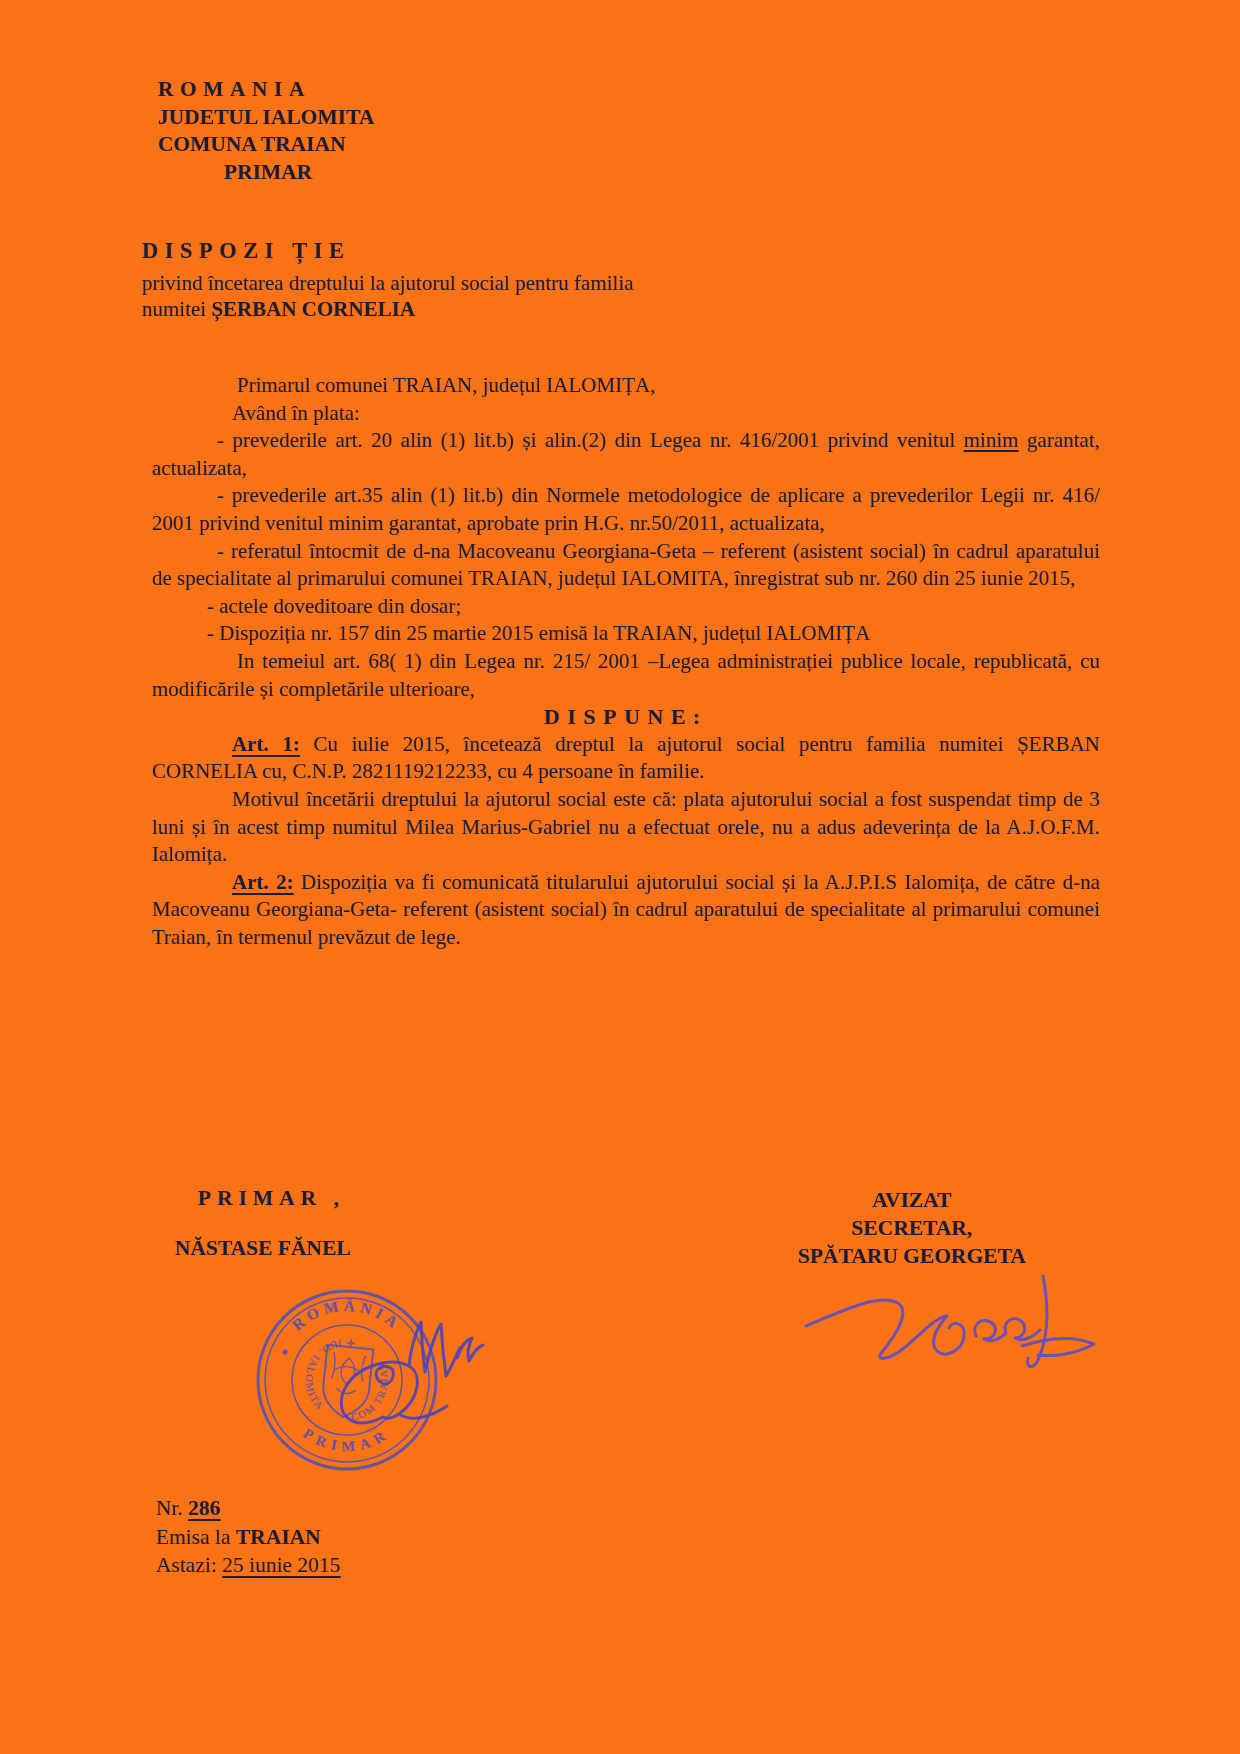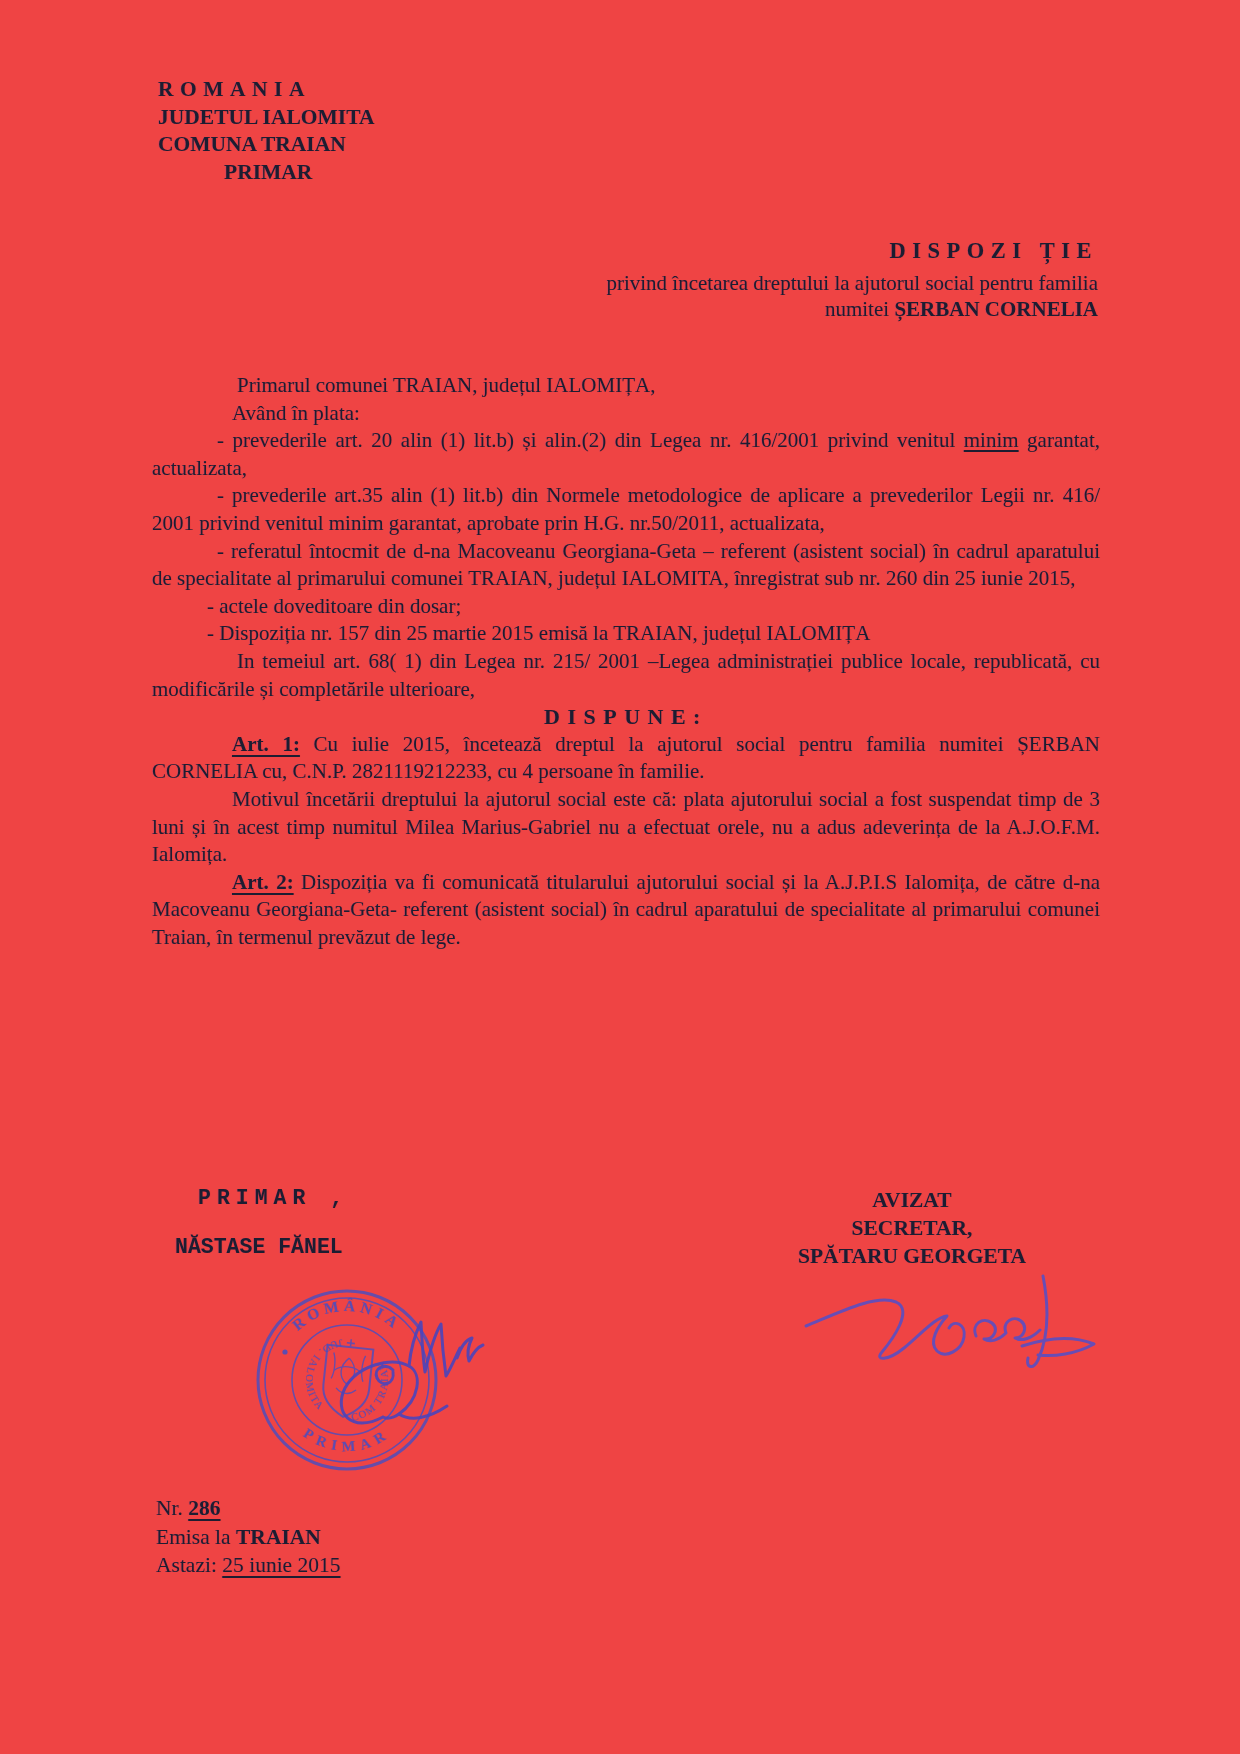--- a/index.html
+++ b/index.html
@@ -1,34 +1,34 @@
 <!DOCTYPE html>
 <html><head>
 <meta charset="utf-8">
 <style>
   html,body{margin:0;padding:0;background:#fbfbf8;}
   .page{
-    position:relative;width:1240px;height:1754px;background:#ef4444;
+    position:relative;width:1240px;height:1754px;background:#f97316;
     color:#1d1d31;font-family:"Liberation Serif",serif;overflow:hidden;
   }
   .scan{ text-shadow:0.7px 0 rgba(205,45,45,.16), -0.7px 0 rgba(40,80,215,.18); }
   .hdr{position:absolute;left:158px;top:76px;font-weight:700;font-size:21.5px;line-height:27.5px;}
   .hdr .country{letter-spacing:6.5px;}
   .hdr .office{margin-left:66px;}
-  .titleblk{position:absolute;left:142px;width:956px;top:238px;text-align:right;font-size:21px;line-height:26px;}
+  .titleblk{position:absolute;left:142px;width:956px;top:238px;text-align:left;font-size:21px;line-height:26px;}
   .title-main{font-size:22.5px;font-weight:700;letter-spacing:6.5px;margin-bottom:6px;}
   .subject-name{font-weight:700;}
   .bodyblk{position:absolute;left:152px;width:948px;top:372px;font-size:21px;line-height:27.6px;}
   .bodyblk p{margin:0;}
   .just{text-align:justify;}
   .i85{text-indent:85px;} .i80{text-indent:80px;} .i65{text-indent:65px;} .i55{text-indent:55px;}
   .u-word{text-decoration:underline;text-decoration-thickness:1.5px;text-underline-offset:3px;margin-top:16px;}
   .dispune{text-align:center;font-weight:700;font-size:22px;letter-spacing:7.5px;margin-top:100px;margin-bottom:35px;}
   .artlbl{font-weight:700;text-decoration:underline;text-decoration-thickness:2px;text-underline-offset:4px;}
-  .sig-left{position:absolute;left:175px;top:1186px;font-weight:700;font-size:21.5px;font-family:Liberation Mono, monospace;}
+  .sig-left{position:absolute;left:175px;top:1186px;font-weight:700;font-size:21.5px;}
   .sig-left .role{display:block;letter-spacing:6px;margin-left:23px;}
   .sig-left .name{display:block;margin-top:25px;}
   .sig-right{position:absolute;left:762px;width:300px;top:1186px;text-align:center;font-weight:700;font-size:21.5px;line-height:28px;}
   .footerblk{position:absolute;left:156px;top:1494px;font-size:21.5px;line-height:28.5px;}
   .b{font-weight:700;}
   .ul{text-decoration:underline;text-decoration-thickness:2px;text-underline-offset:4px;}
   .stamp-svg{position:absolute;left:233px;top:1282px;width:300px;height:230px;}
   .secsig-svg{position:absolute;left:800px;top:1262px;width:300px;height:115px;}
   .stamp-text{font-family:"Liberation Serif",serif;}
 </style>

